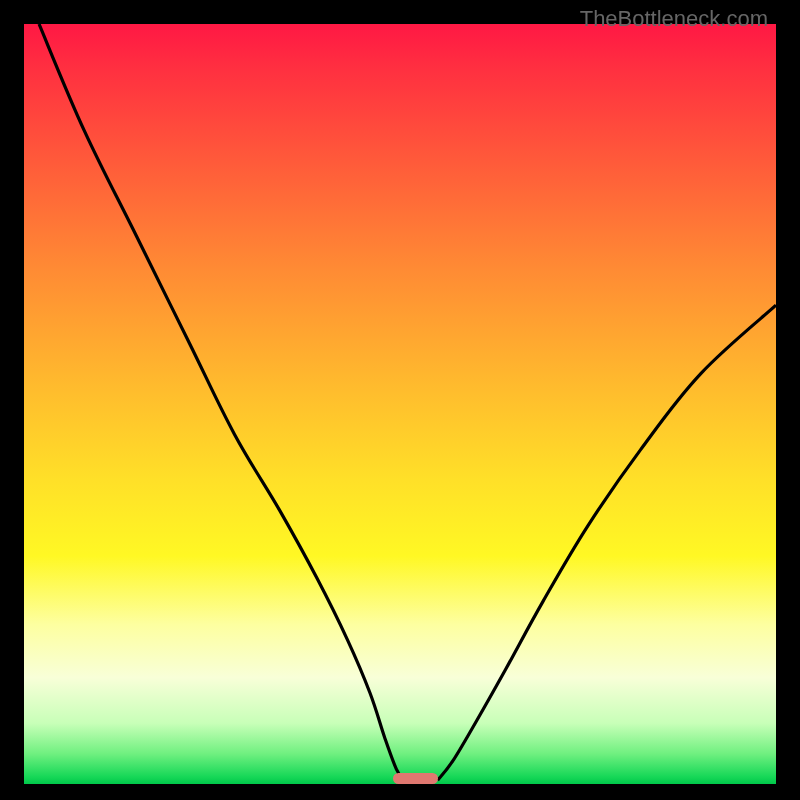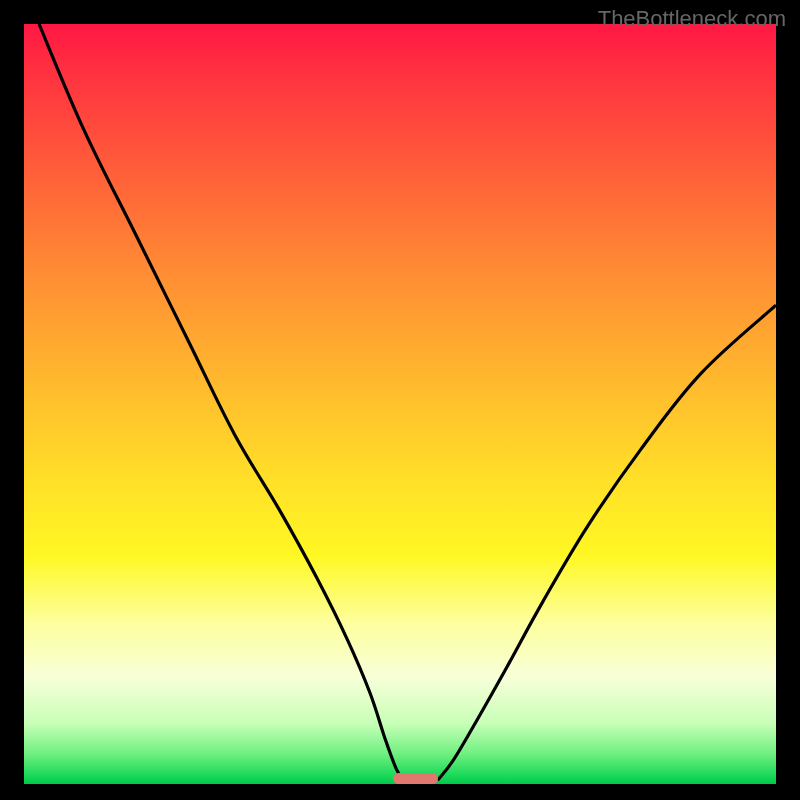--- a/index.html
+++ b/index.html
@@ -7,21 +7,21 @@
     width: 800px;
     height: 800px;
     background: #000;
     position: relative;
     font-family: Arial, sans-serif;
     overflow: hidden;
   }
   .attribution {
     position: absolute;
     top: 6px;
-    right: 14px;
+    right: 32px;
     color: #666;
     font-size: 22px;
     font-weight: 500;
     z-index: 10;
   }
   .plot-area {
     position: absolute;
     left: 24px;
     top: 24px;
     width: 752px;

